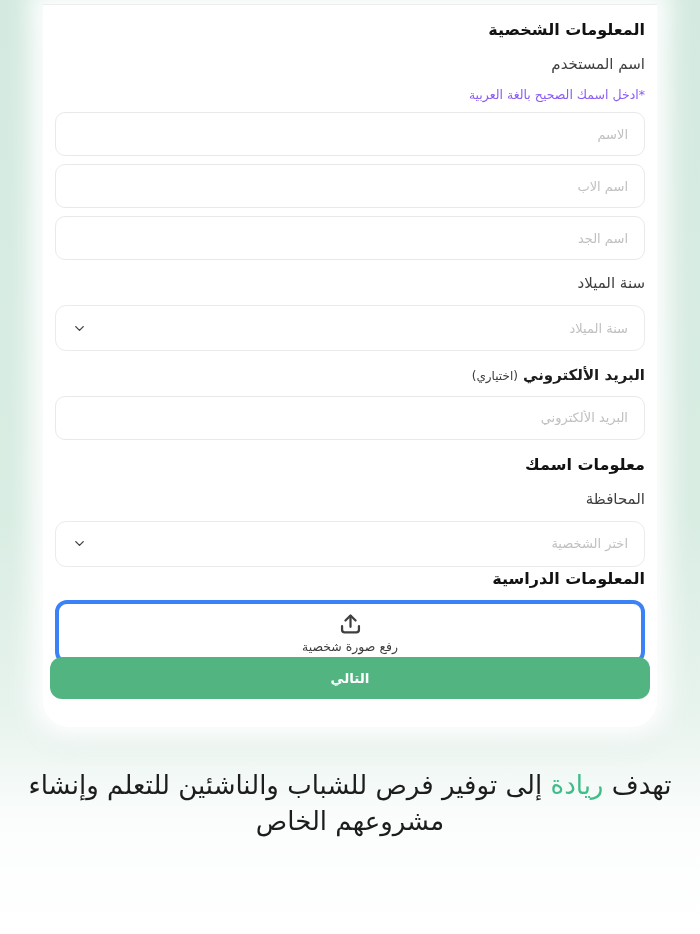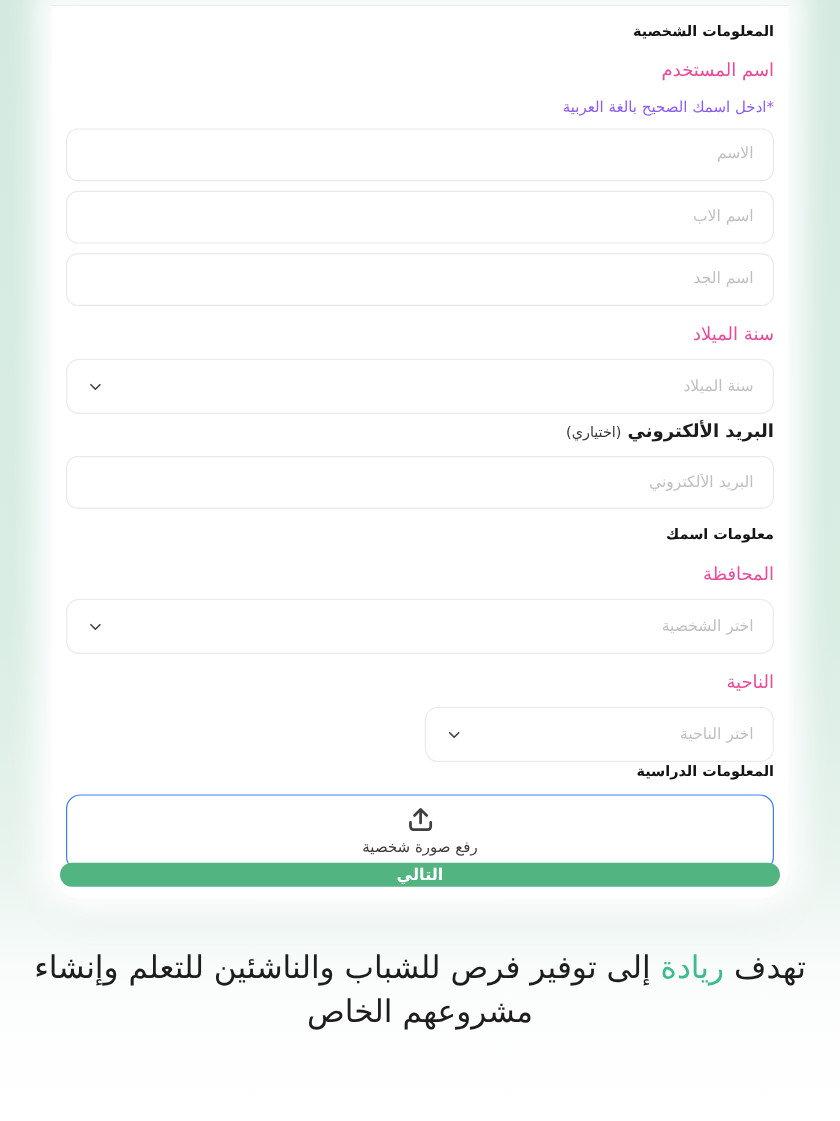--- a/index.html
+++ b/index.html
@@ -11,53 +11,53 @@
     background: linear-gradient(180deg, #d4eae0 0%, #d9ede3 55%, #e7f3ed 76%, #fbfdfc 88%, #ffffff 100%);
   }
   .card {
     width: 614px; margin: 0 auto;
     background: #ffffff;
     border-radius: 0 0 26px 26px;
     box-shadow: 0 0 22px 14px rgba(255,255,255,0.92), 0 16px 26px rgba(110,160,135,0.12);
     padding: 0 12px 10px;
   }
   .card-topline { border-top: 1px solid #ededed; margin: 4px -12px 0; }
-  .section-title { font-size: 12px; font-weight: 700; color: #121212; margin-top: 13px; line-height: 1.45; }
-  .field-label { font-size: 15px; font-weight: 500; color: #ec4899; margin-top: 13px; line-height: 1.45; }
+  .section-title { font-size: 16px; font-weight: 700; color: #121212; margin-top: 13px; line-height: 1.45; }
+  .field-label { font-size: 15px; font-weight: 500; color: #404040; margin-top: 13px; line-height: 1.45; }
   .hint { font-size: 12.5px; color: #8b5cf6; margin-top: 10px; line-height: 1.4; }
   .text-input {
     display: block; width: 100%; height: 44px;
     border: 1px solid #e9e9e9; border-radius: 10px;
     margin-top: 9px; padding: 0 16px;
     font-family: "DejaVu Sans", sans-serif; font-size: 13px; color: #333;
     background: #fff; outline: none; text-align: right;
   }
   .text-input::placeholder { color: #c0c0c0; }
   .select {
     display: flex; align-items: center; justify-content: space-between;
     height: 46px; border: 1px solid #ebebeb; border-radius: 11px;
     margin-top: 10px; padding: 0 16px; background: #fff; cursor: pointer;
   }
   .select .ph { font-size: 13px; color: #c0c0c0; }
   .chev { width: 15px; height: 15px; flex: 0 0 auto; }
-  .email-line { margin-top: 2px; line-height: 1.45; }
+  .email-line { margin-top: 12px; line-height: 1.45; }
   .email-line .lbl { font-size: 15px; font-weight: 700; color: #1c1c1c; }
   .email-line .opt { font-size: 12px; font-weight: 400; color: #3a3a3a; }
   .row2 { display: grid; grid-template-columns: 1fr 1fr; column-gap: 8px; }
   .row2 .field-label { margin-top: 13px; }
   .row2 .select { margin-top: 9px; }
   .upload-box {
-    border: 1px solid #3b82f6; border-radius: 12px; margin-top: 10px;
+    border: 4px solid #3b82f6; border-radius: 12px; margin-top: 10px;
     height: 64px; display: flex; flex-direction: column; align-items: center;
     padding-top: 7px; position: relative; z-index: 0; cursor: pointer; background: #fff;
   }
   .upload-box .up-label { font-size: 12.5px; color: #3c3c3c; margin-top: 1px; }
   .next-button {
     position: relative; z-index: 1; display: block;
-    width: calc(100% + 10px); margin: -7px -5px 0; height: 20px;
+    width: calc(100% + 10px); margin: -7px -5px 18px; height: 42px;
     background: #52b581; color: #ffffff; border: none; border-radius: 12px;
     font-family: "DejaVu Sans", sans-serif; font-size: 13.5px; font-weight: 700;
     cursor: pointer; text-align: center;
   }
   .tagline {
     margin: 40px auto 0; width: 648px; text-align: center;
     font-size: 26px; font-weight: 500; color: #1d1d1d; line-height: 1.4;
   }
   .brand { color: #3ebd8b; }
 </style>
@@ -89,29 +89,20 @@
   <div class="section-title">معلومات اسمك</div>
   <div class="field-label">المحافظة</div>
   <div class="select">
     <span class="ph">اختر الشخصية</span>
     <svg class="chev" viewBox="0 0 24 24">
       <path d="M6 9l6 6 6-6" fill="none" stroke="#444" stroke-width="2.2" stroke-linecap="round" stroke-linejoin="round"></path>
     </svg>
   </div>
 
   <div class="row2">
-    <div>
-      <div class="field-label">الناحية</div>
-      <div class="select">
-        <span class="ph">اختر الناحية</span>
-        <svg class="chev" viewBox="0 0 24 24">
-          <path d="M6 9l6 6 6-6" fill="none" stroke="#444" stroke-width="2.2" stroke-linecap="round" stroke-linejoin="round"></path>
-        </svg>
-      </div>
-    </div>
   </div>
 
   <div class="section-title" style="margin-top:0">المعلومات الدراسية</div>
 
   <div class="upload-box">
     <svg width="27" height="27" viewBox="0 0 24 24">
       <g fill="none" stroke="#3f3f3f" stroke-width="2" stroke-linecap="round" stroke-linejoin="round">
         <path d="M12 14 V4.5"></path>
         <path d="M7.5 8.5 L12 4 l4.5 4.5"></path>
         <path d="M4.5 13.5 v3.2 a2.3 2.3 0 0 0 2.3 2.3 h10.4 a2.3 2.3 0 0 0 2.3 -2.3 v-3.2"></path>

